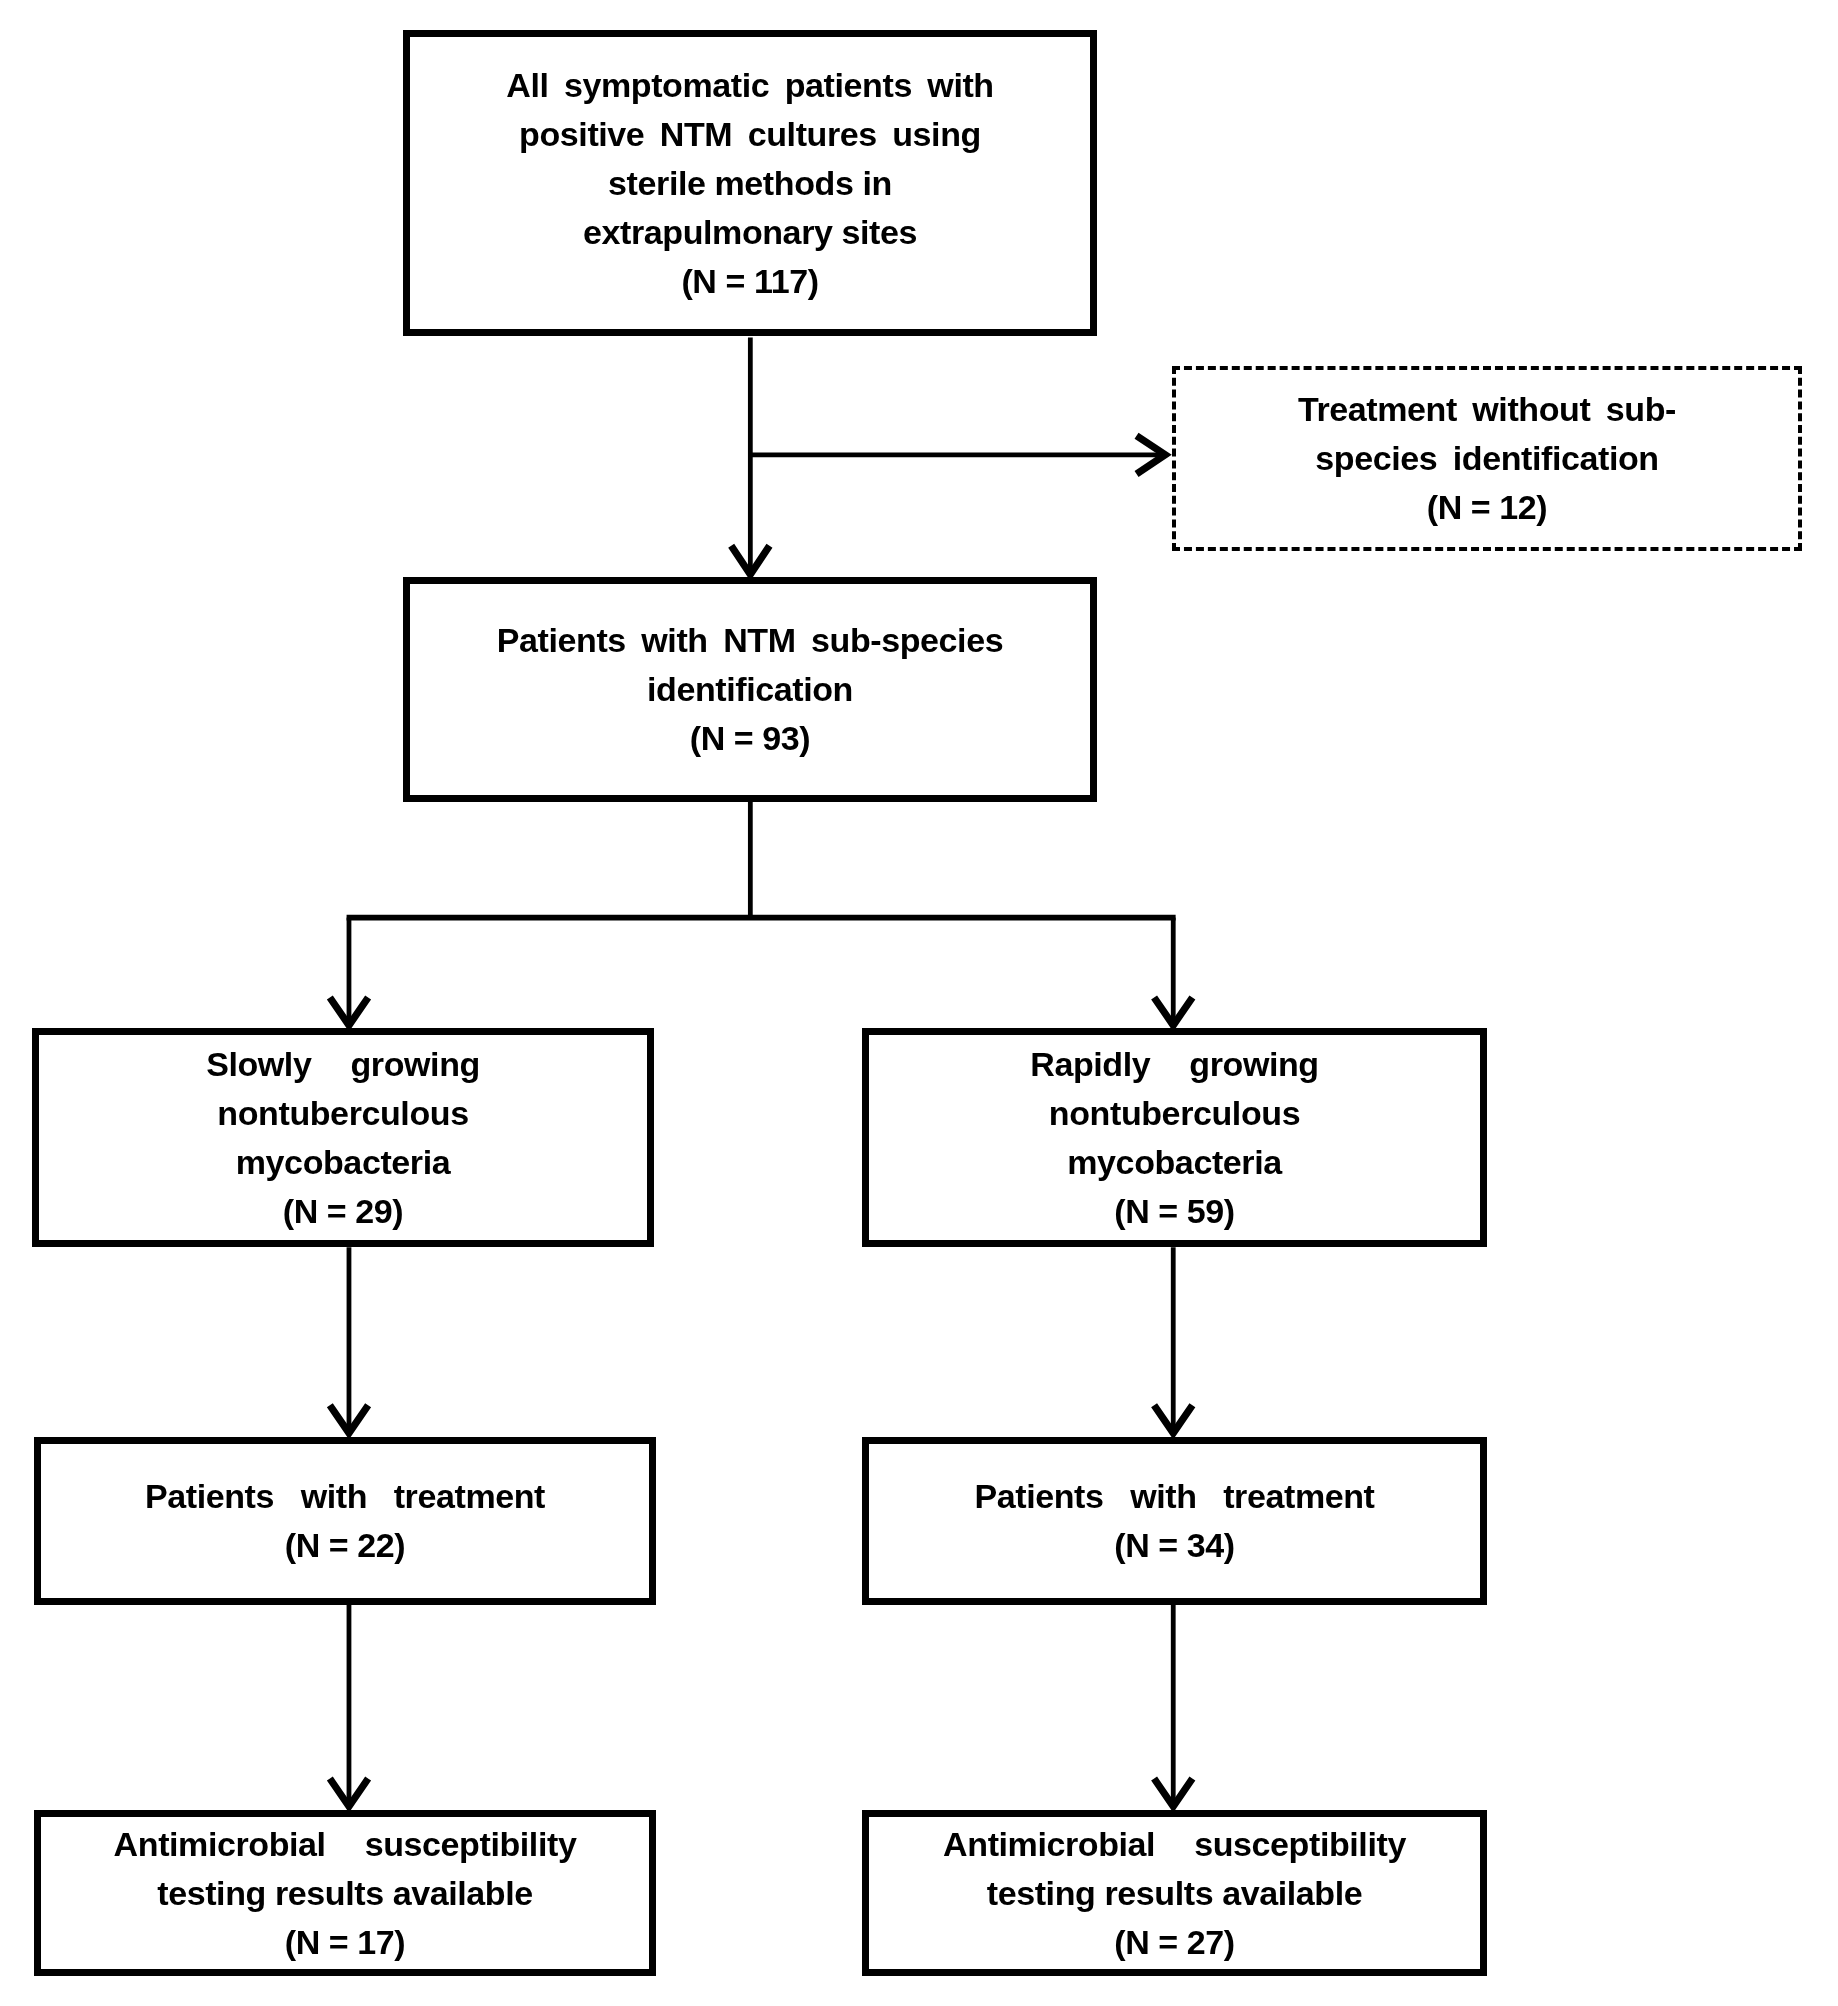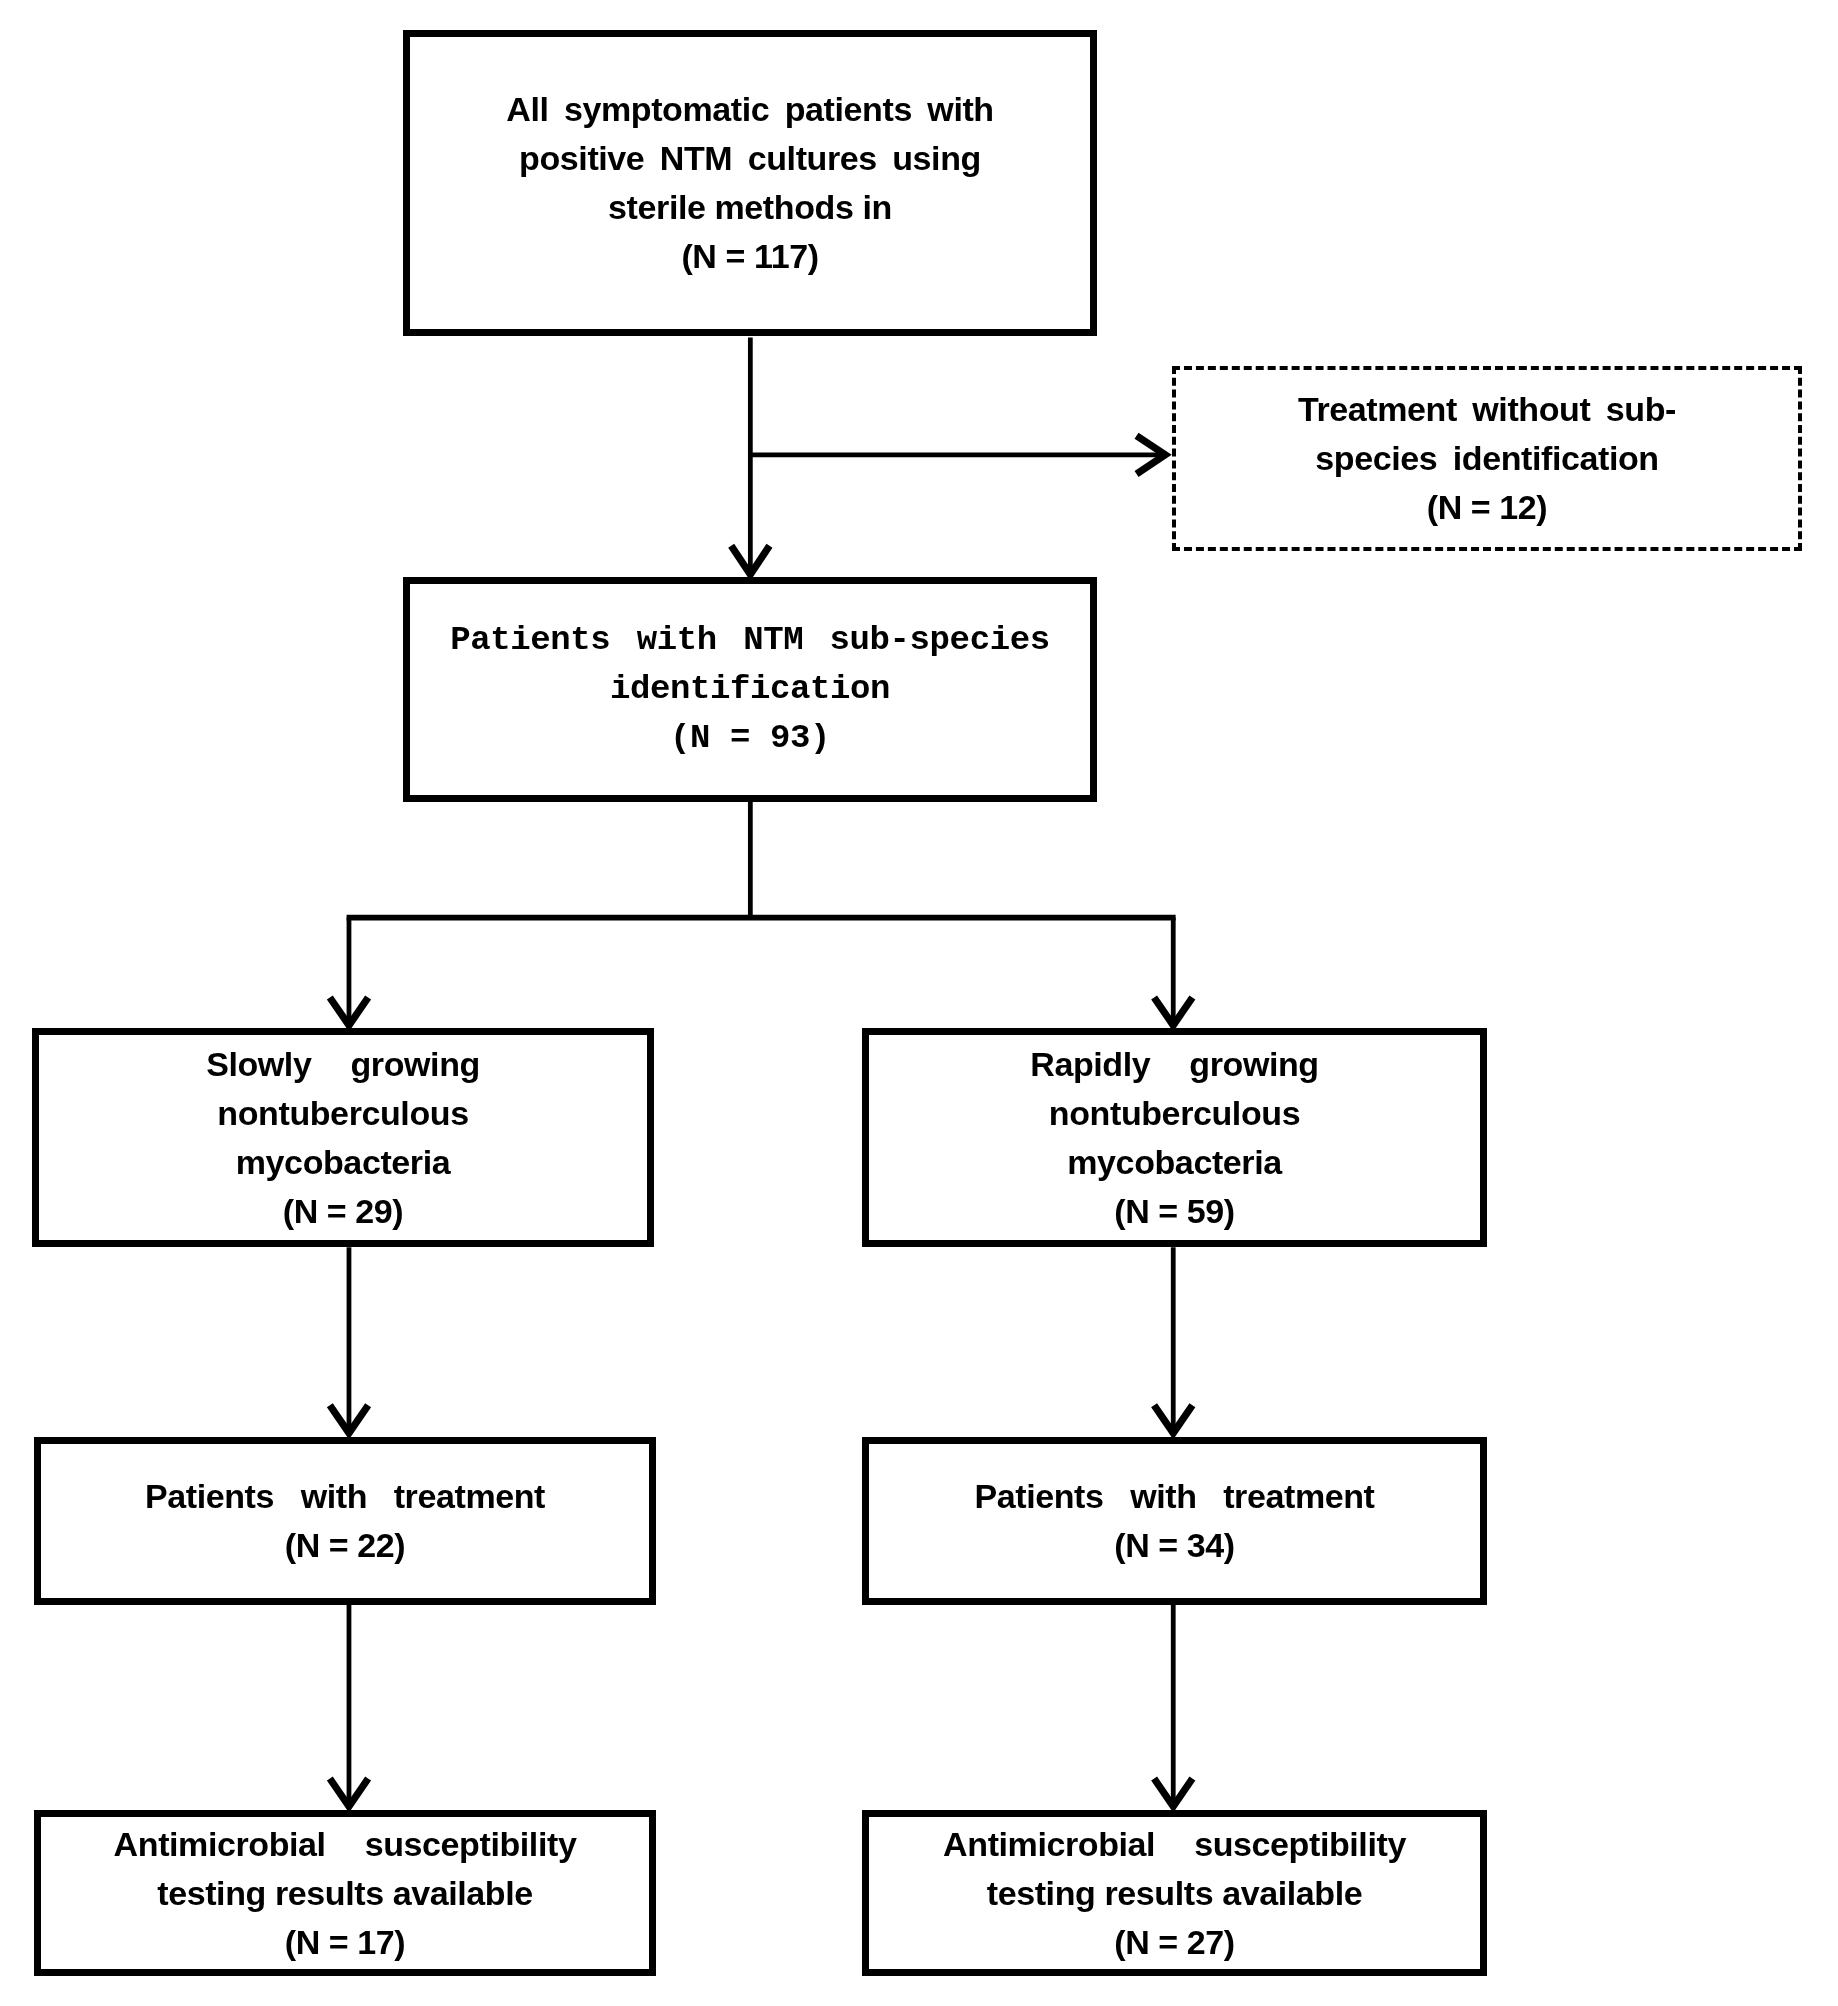--- a/index.html
+++ b/index.html
@@ -107,30 +107,31 @@
     <g>
       <line x1="1470" y1="2010" x2="1470" y2="2261"></line>
       <polyline class="head" points="1446,2229 1470,2264 1494,2229"></polyline>
     </g>
   </svg>
 
   <div class="box" style="left:403px; top:30px; width:694px; height:306px;">
     <span class="l ws-sm">All symptomatic patients with</span>
     <span class="l ws-sm">positive NTM cultures using</span>
     <span class="l">sterile methods in</span>
+    <span class="l">extrapulmonary sites</span>
     <span class="l">(N = 117)</span>
   </div>
 
   <div class="box dashed" style="left:1172px; top:366px; width:630px; height:185px;">
     <span class="l ws-sm">Treatment without sub-</span>
     <span class="l ws-sm">species identification</span>
     <span class="l">(N = 12)</span>
   </div>
 
-  <div class="box" style="left:403px; top:577px; width:694px; height:225px;font-family:Liberation Mono, monospace;">
+  <div class="box" style="left:403px; top:577px; width:694px; height:225px;">
     <span class="l ws-sm">Patients with NTM sub-species</span>
     <span class="l">identification</span>
     <span class="l">(N = 93)</span>
   </div>
 
   <div class="box" style="left:32px; top:1028px; width:622px; height:219px;">
     <span class="l ws-lg">Slowly growing</span>
     <span class="l">nontuberculous</span>
     <span class="l">mycobacteria</span>
     <span class="l">(N = 29)</span>

